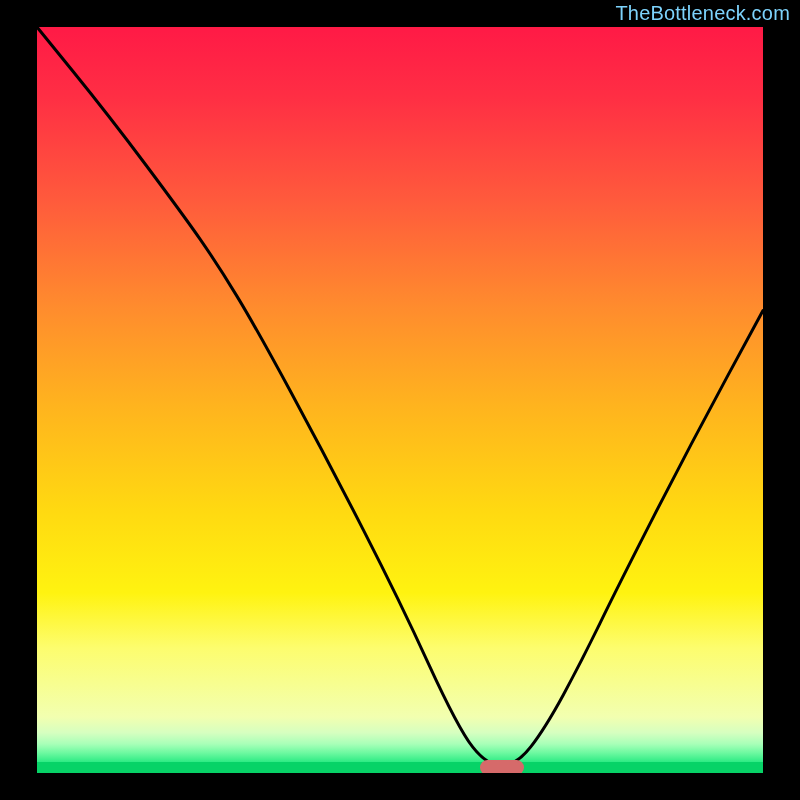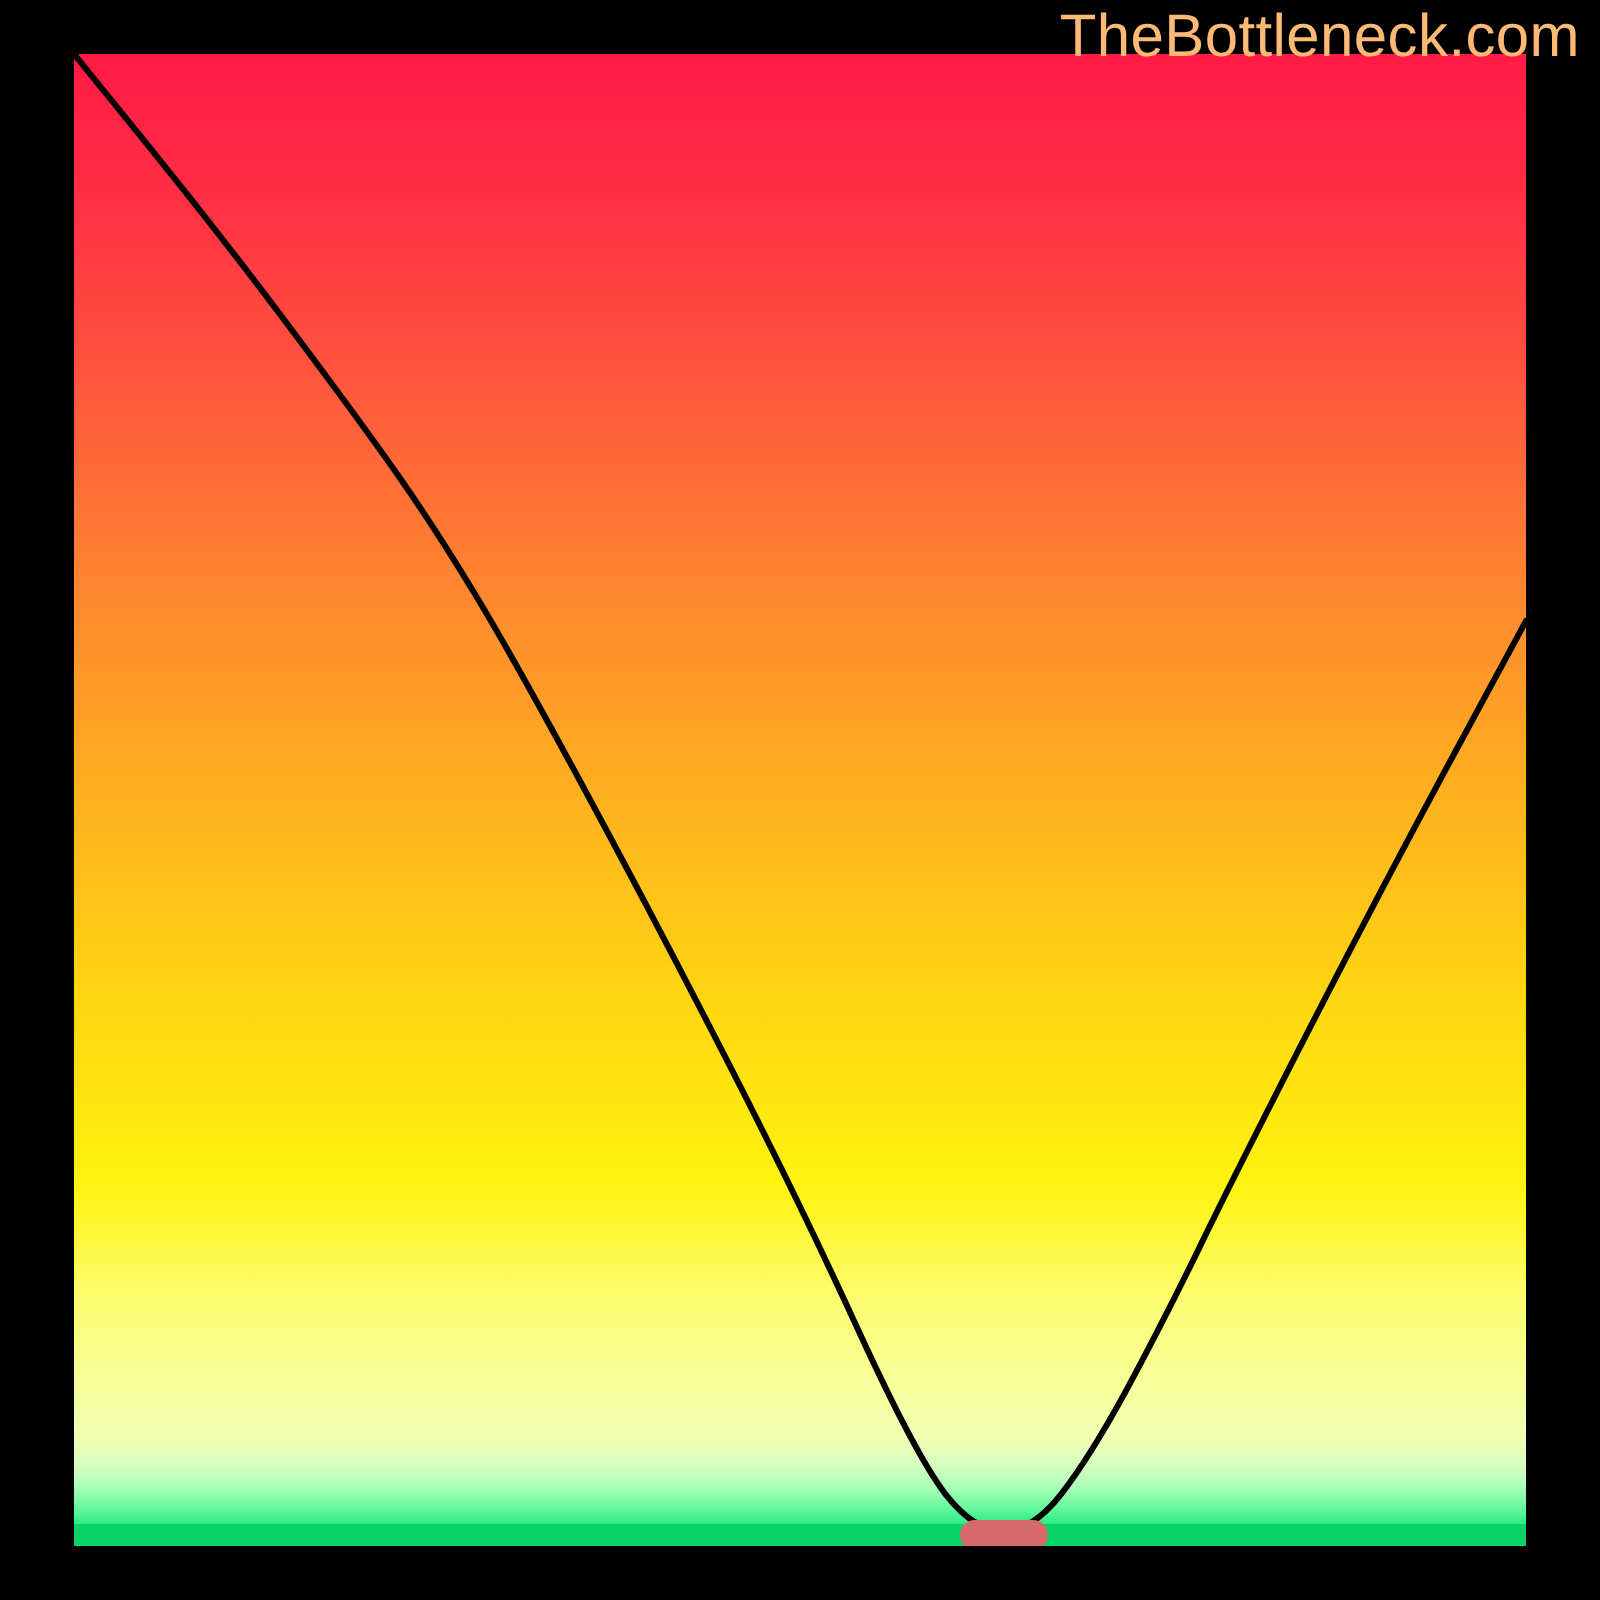--- a/index.html
+++ b/index.html
@@ -14,22 +14,22 @@
   .frame {
     position: relative;
     width: 800px;
     height: 800px;
     background: #000;
   }
   .watermark {
     position: absolute;
     top: 2px;
     right: 10px;
-    color: #fdba74;
-    font-size: 30px;
+    color: #7dd3fc;
+    font-size: 20px;
     font-weight: 500;
     z-index: 10;
     letter-spacing: 0.2px;
   }
   .plot-area {
     position: absolute;
     left: 37px;
     top: 27px;
     width: 726px;
     height: 746px;

